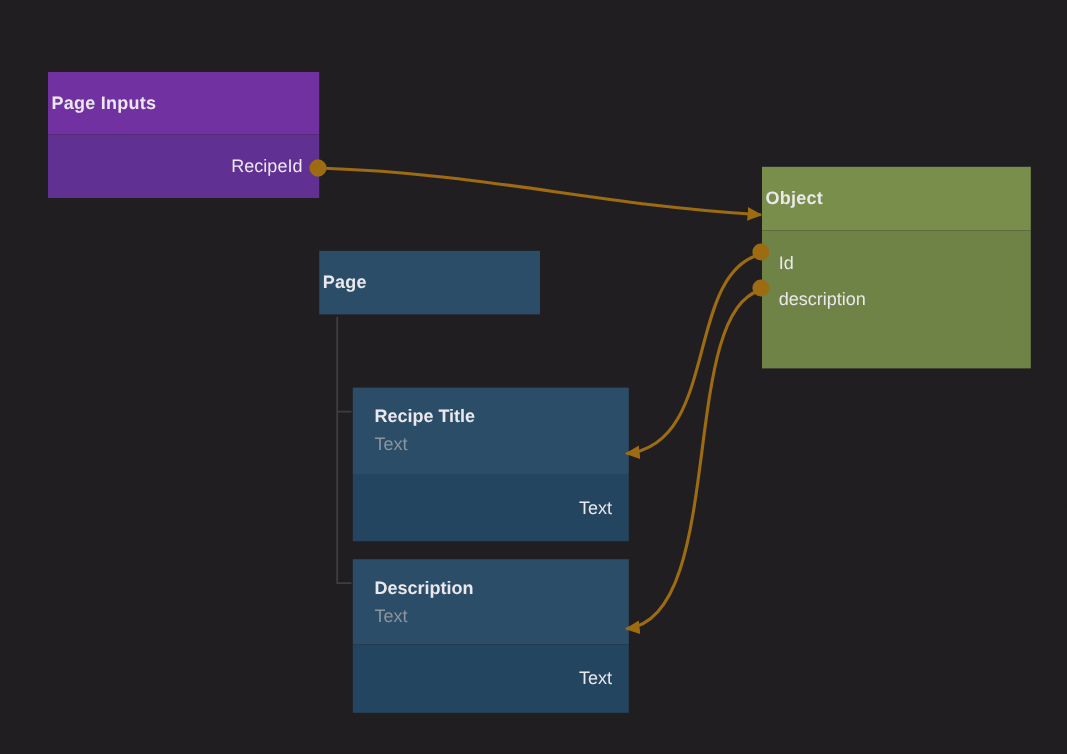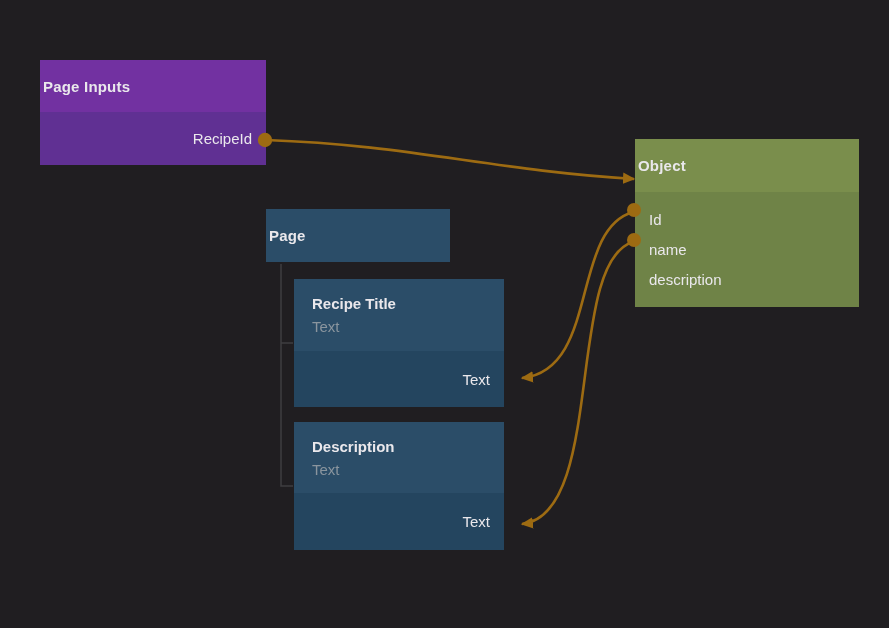--- a/index.html
+++ b/index.html
@@ -50,21 +50,21 @@
   #object{left:635px;top:99px;width:224px;margin-top:40px;}
   #object .hdr{height:53px;background:var(--c-green-header);}
   #object .body{height:115px;background:var(--c-green-body);padding-top:12px;}
   #object .row{height:30px;padding-left:14px;}
 
   
   #page{left:266px;top:209px;width:184px;}
   #page .hdr{height:53px;background:var(--c-blue-header);}
 
   
-  .component{width:210px;}
+  .component{width:230px;margin-top:44px;}
   .component .chdr{
     background:var(--c-blue-header);
     padding:13px 18px 0 18px;
   }
   .component .ctitle{
     color:var(--c-text-primary);
     font-size:15px;font-weight:700;line-height:23px;
   }
   .component .csub{
     color:var(--c-text-muted);
@@ -93,21 +93,20 @@
   <div class="hdr">Page Inputs</div>
   <div class="body">
     <div class="row out">RecipeId</div>
   </div>
 </div>
 
 <div class="node" id="object">
   <div class="hdr">Object</div>
   <div class="body">
     <div class="row">Id</div>
-    <div class="row">name</div>
     <div class="row">description</div>
   </div>
 </div>
 
 <div class="node" id="page">
   <div class="hdr">Page</div>
 </div>
 
 <div class="node component" id="recipe-title">
   <div class="chdr">

